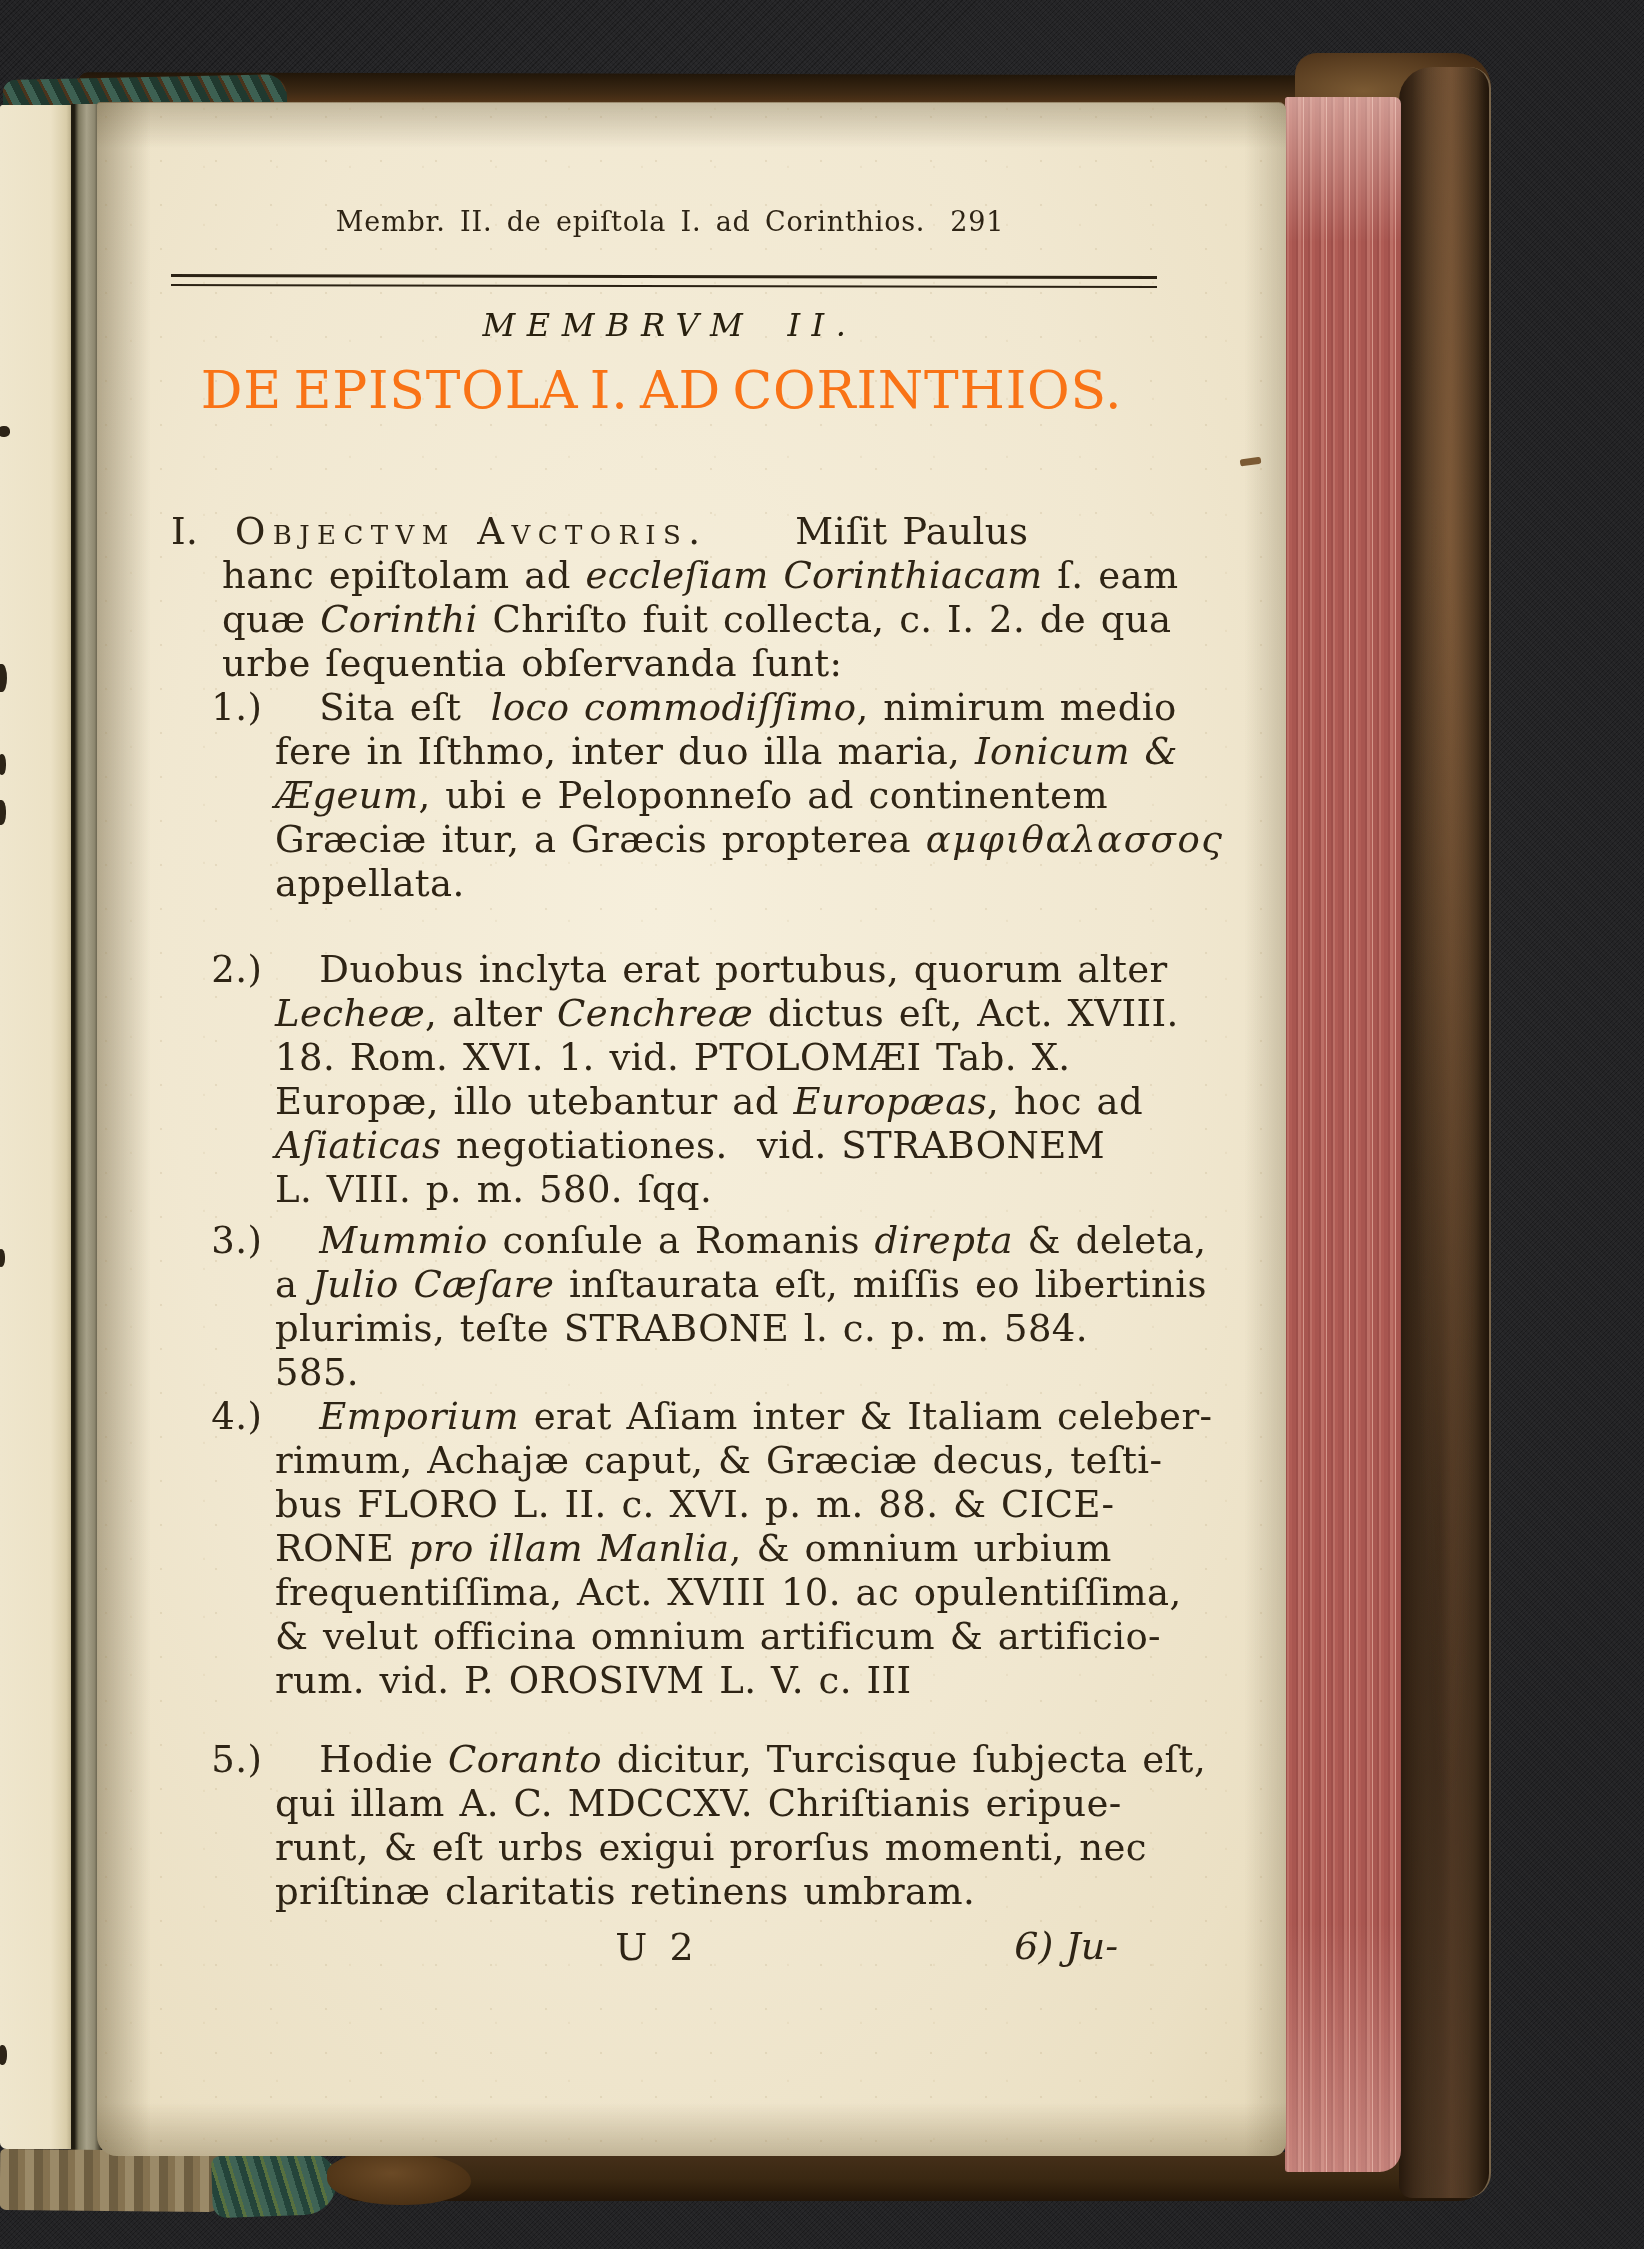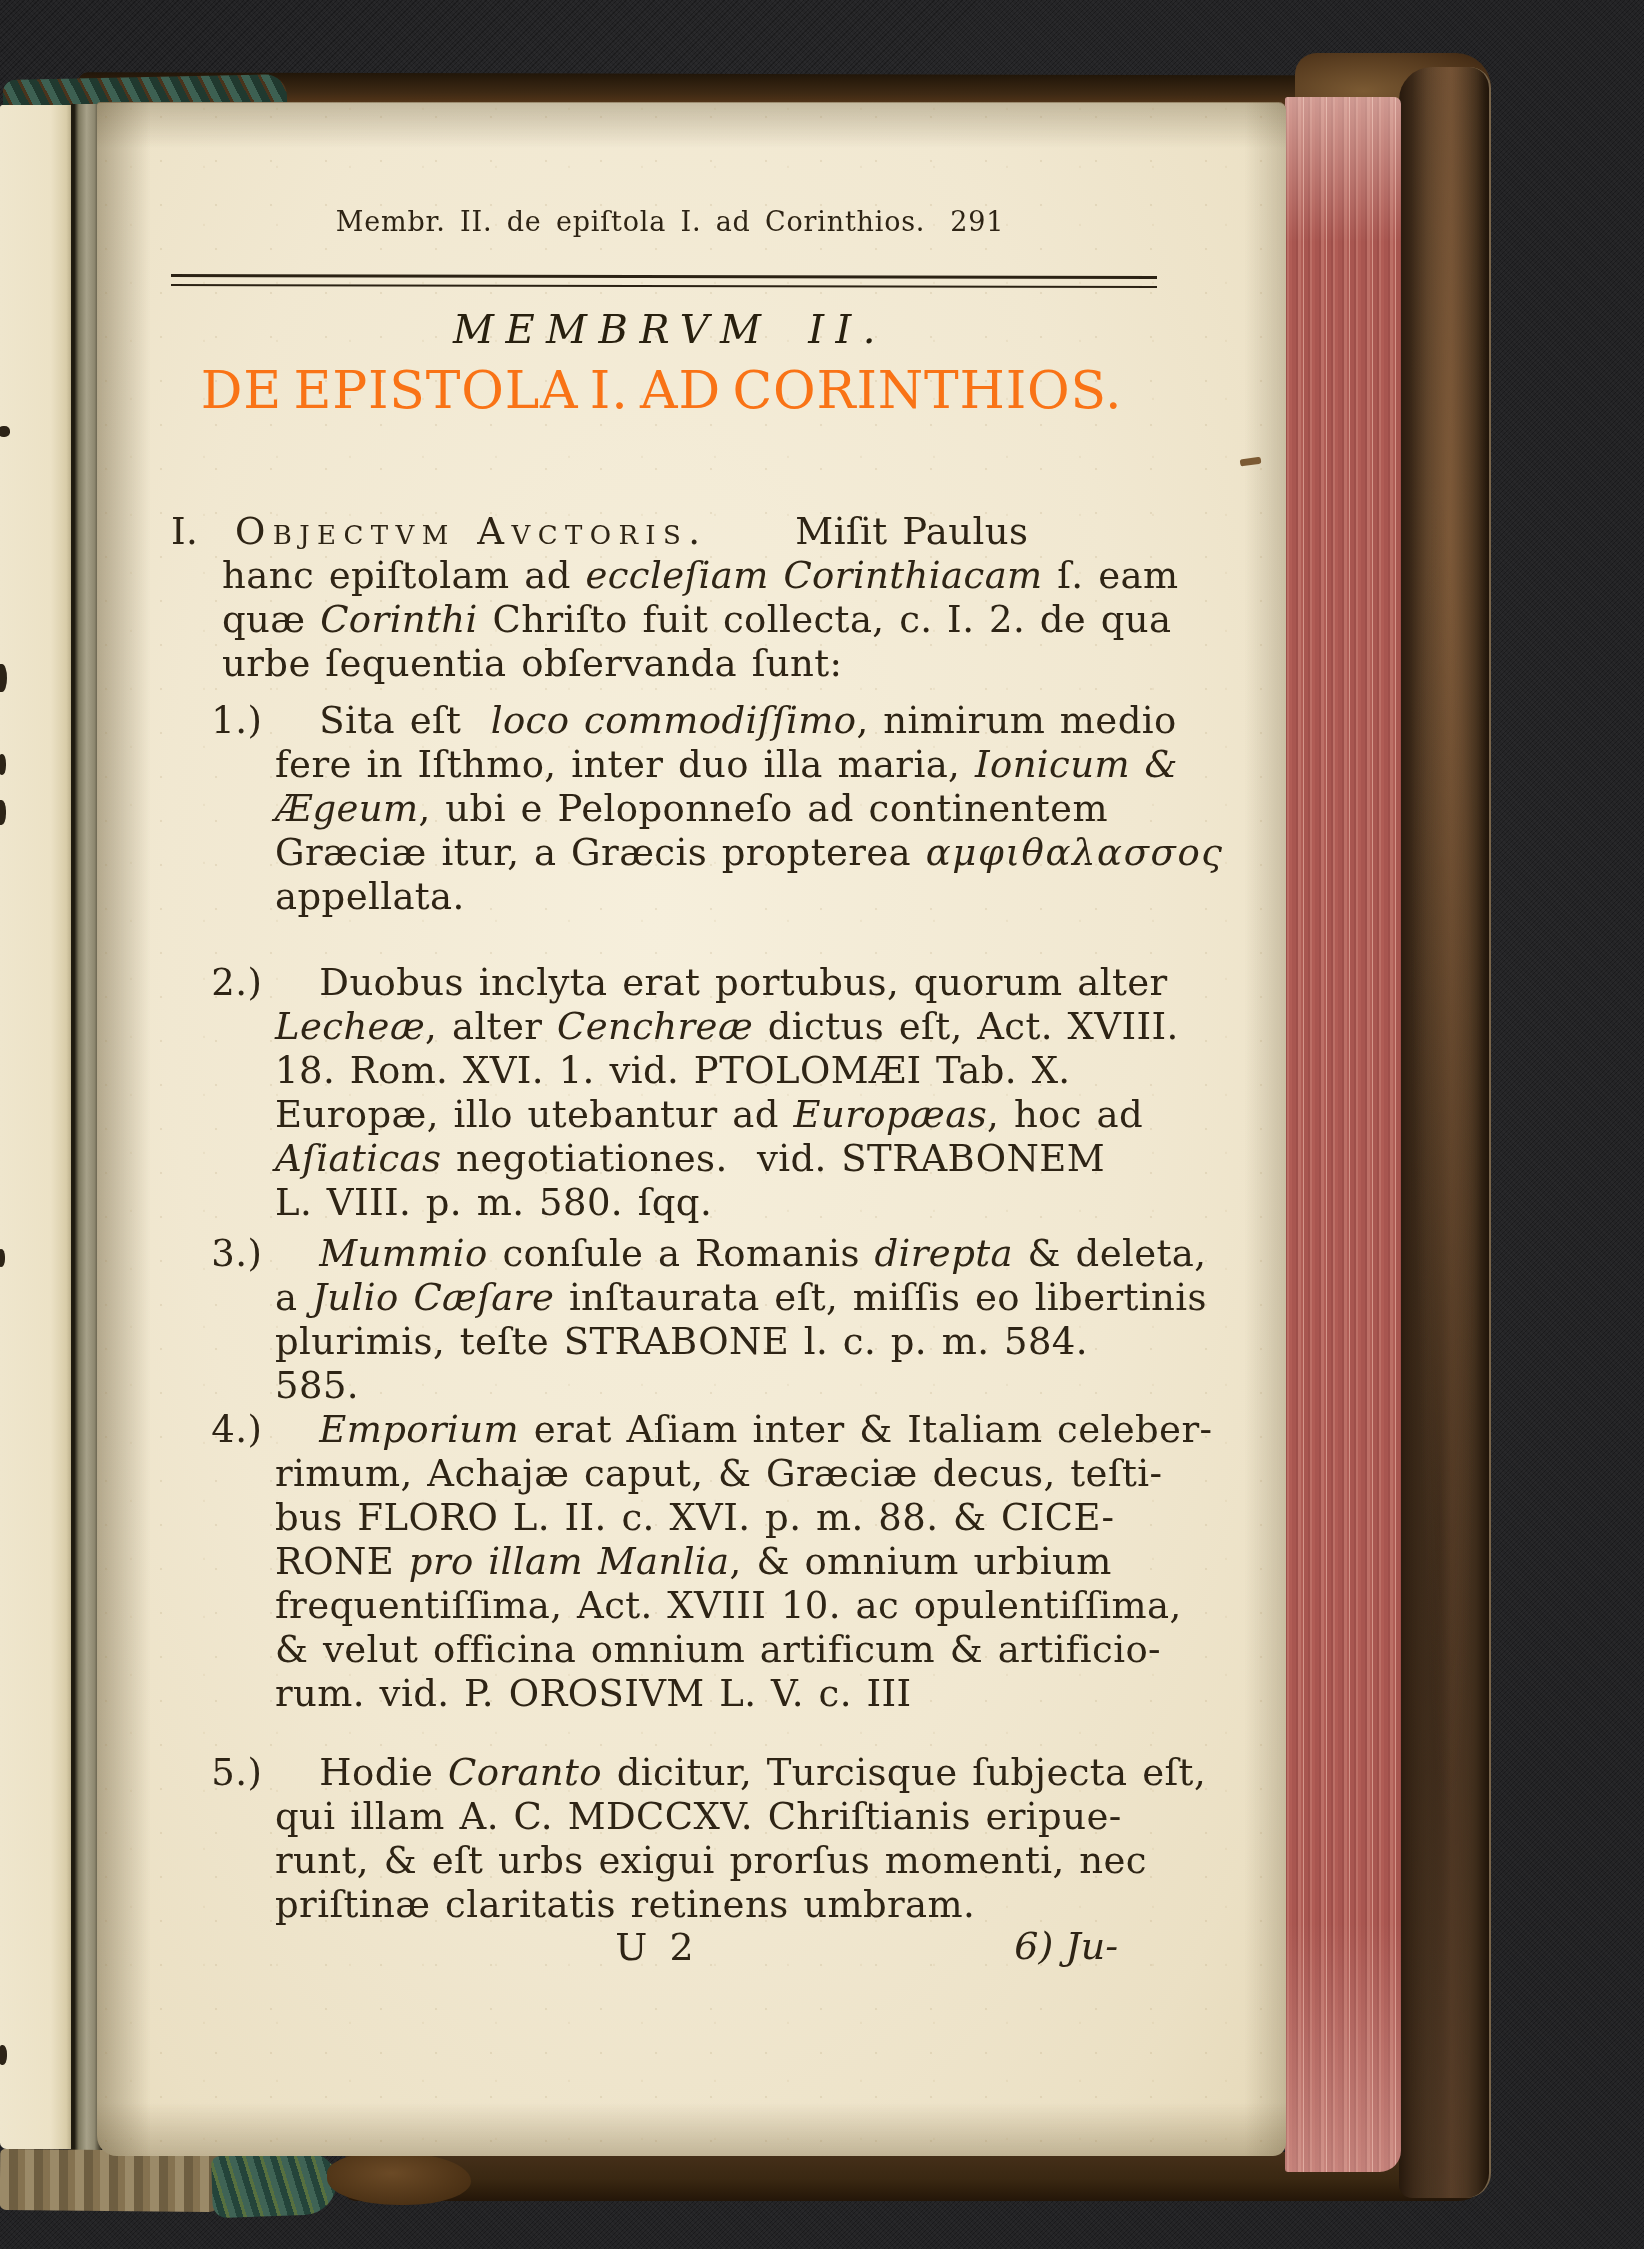--- a/index.html
+++ b/index.html
@@ -81,36 +81,36 @@
     background:#7b5a33;border-radius:2.5px;transform:rotate(-8deg);}
 
   
   .txt{color:#2e2415;}
   .running-head{position:absolute;left:140px;top:206px;width:1060px;
     font-size:27px;letter-spacing:0.8px;word-spacing:5px;text-align:center;white-space:pre;}
   .running-head .pagenum{margin-left:25px;}
   .rule{position:absolute;left:171px;top:275px;width:986px;height:7.4px;
     border-top:3.3px solid #2b2214;border-bottom:2.5px solid #2b2214;transform:rotate(.12deg);}
   .membrum{position:absolute;left:140px;top:306px;width:1060px;text-align:center;
-    font-style:italic;font-size:40px;letter-spacing:11.5px;word-spacing:11.5px;color:#28200f;}
+    font-style:italic;font-size:32px;letter-spacing:11.5px;word-spacing:11.5px;color:#28200f;}
   .chapter-title{position:absolute;left:115px;top:360px;width:1093px;text-align:center;
     font-size:52px;letter-spacing:0.8px;word-spacing:-5.8px;color:#f97316;}
 
   .body-text{position:absolute;left:222px;top:510px;width:966px;
     font-size:37px;line-height:44px;letter-spacing:0.4px;word-spacing:2.5px;color:#2e2415;}
   .line{white-space:pre;}
   .l-p1f{text-indent:-51px;}
   .seg-lbl{display:inline-block;width:64px;text-indent:0;}
   .seg-sc{font-variant:small-caps;letter-spacing:7.4px;}
   .seg-i{font-style:italic;}
   .seg-g{font-style:italic;letter-spacing:1.6px;}
   .seg-n{display:inline-block;width:108px;text-indent:0;}
   .l-itf{text-indent:-10.7px;}
   .l-itc{padding-left:53px;}
-  .g16{margin-top:13px;} .g35{margin-top:42px;} .g8{margin-top:6.6px;} .g43{margin-top:35px;}
+  .g16{} .g35{margin-top:42px;} .g8{margin-top:6.6px;} .g43{margin-top:35px;}
 
   .signature-mark{position:absolute;left:575px;top:1925px;width:164px;text-align:center;
     font-size:38px;letter-spacing:5px;color:#2e2415;white-space:pre;}
   .catchword{position:absolute;left:904px;top:1924px;width:214px;text-align:right;
     font-size:38px;font-style:italic;color:#2e2415;white-space:pre;}
 </style>
 </head>
 <body>
 
 <div class="stage">

